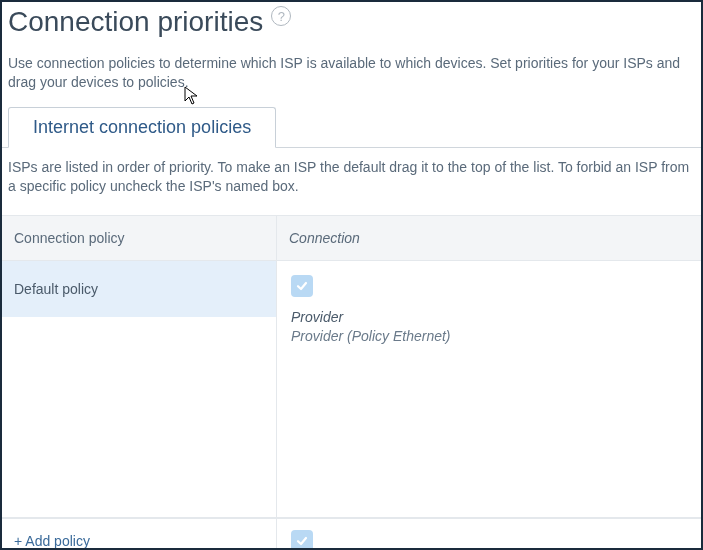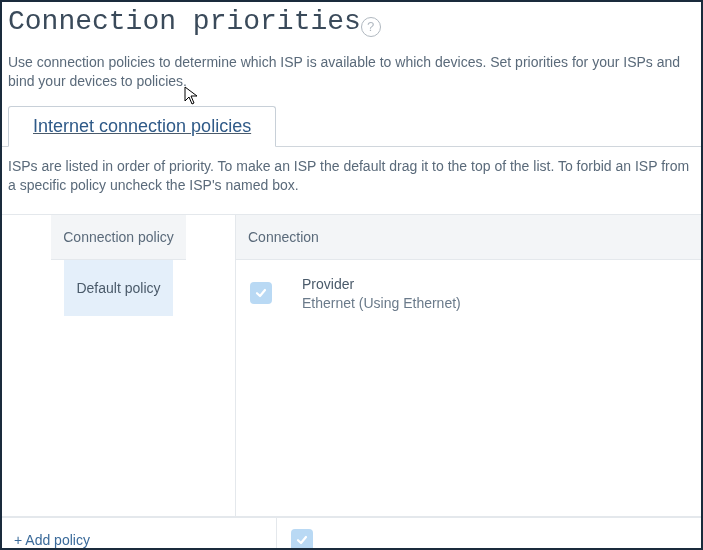--- a/index.html
+++ b/index.html
@@ -11,22 +11,22 @@
     color: #4a5a6a;
     font-size: 14px;
     position: relative;
     overflow: hidden;
   }
   .header {
     padding: 4px 6px 10px 6px;
   }
   .title-row {
     display: flex;
-    align-items: flex-end;
-    font-family: Liberation Mono, monospace;
+    align-items: flex-start;
+    gap: 8px;
   }
   .page-title {
     font-size: 28px;
     font-weight: 400;
     color: #3a4a5a;
   }
   .help-icon {
     width: 20px; height: 20px;
     border: 1px solid #b0b8c0;
     border-radius: 50%;
@@ -39,21 +39,20 @@
     font-size: 14px;
     color: #5a6a7a;
     line-height: 1.35;
     padding: 6px 6px 14px 6px;
   }
   .tabs {
     display: flex;
     align-items: flex-end;
     padding-left: 6px;
     border-bottom: 1px solid #d0d6dc;
-    text-decoration: underline;
   }
   .tab {
     padding: 9px 24px;
     font-size: 18px;
     color: #3a5a78;
     border: 1px solid transparent;
     border-bottom: none;
     cursor: pointer;
     position: relative;
     top: 1px;
@@ -73,52 +72,53 @@
     line-height: 1.4;
   }
   .grid {
     display: flex;
     border-top: 1px solid #e4e8ec;
     border-bottom: 1px solid #e4e8ec;
     height: 303px;
     position: relative;
   }
   .col-left {
-    width: 234px;
+    width: 275px;
     display: flex;
     flex-direction: column;
     border-right: 1px solid #e4e8ec;
-    align-items: center;
   }
   .col-right {
     flex: 1;
     display: flex;
     flex-direction: column;
+    font-style: italic;
   }
   .col-header {
     background: #f3f5f7;
     padding: 14px 12px;
     font-size: 14px;
     color: #5a6a7a;
     border-bottom: 1px solid #e4e8ec;
   }
   .policy-body { flex: 1; display: flex; flex-direction: column; }
   .policy-row {
     padding: 20px 12px;
     font-size: 14px;
     color: #4a5a6a;
     background: #e4effa;
     cursor: pointer;
   }
   .conn-body { flex: 1; padding: 10px 14px; }
   .conn-row {
     display: flex;
-    align-items: center;
-    gap: 30px;
+    align-items: flex-start;
+    gap: 10px;
     padding: 4px 0;
+    flex-direction: column;
   }
   .checkbox {
     width: 22px; height: 22px;
     background: #b9d9f4;
     border-radius: 4px;
     display: flex;
     align-items: center;
     justify-content: center;
     color: #ffffff;
     font-size: 14px;
@@ -157,21 +157,21 @@
 </head>
 <body>
 
 <div class="header">
   <div class="title-row">
     <h1 class="page-title">Connection priorities</h1>
     <div class="help-icon">?</div>
   </div>
 </div>
 
-<div class="intro">Use connection policies to determine which ISP is available to which devices. Set priorities for your ISPs and bind your devices to policies.</div>
+<div class="intro">Use connection policies to determine which ISP is available to which devices. Set priorities for your ISPs and drag your devices to policies.</div>
 
 <div class="tabs">
   <div class="tab active">Internet connection policies</div>
   <div class="tab-spacer"></div>
 </div>
 
 <div class="tab-desc">ISPs are listed in order of priority. To make an ISP the default drag it to the top of the list. To forbid an ISP from a specific policy uncheck the ISP's named box.</div>
 
 <div class="grid">
   <div class="col-left">
@@ -184,21 +184,21 @@
     <div class="col-header">Connection</div>
     <div class="conn-body">
       <div class="conn-row">
         <div class="checkbox">
           <svg width="14" height="14" viewBox="0 0 14 14">
               <path d="M3 7.2 L6 10 L11 4" stroke="#ffffff" stroke-width="2.2" fill="none" stroke-linecap="round" stroke-linejoin="round"></path>
             </svg>
         </div>
         <div class="conn-text">
           <div class="conn-name">Provider</div>
-          <div class="conn-sub">Ethernet (Using Ethernet)</div>
+          <div class="conn-sub">Provider (Policy Ethernet)</div>
         </div>
       </div>
     </div>
   </div>
 </div>
 
 <div class="footer-row">
   <div class="add-policy">+ Add policy</div>
   <div class="auto-row">
     <div class="checkbox">

